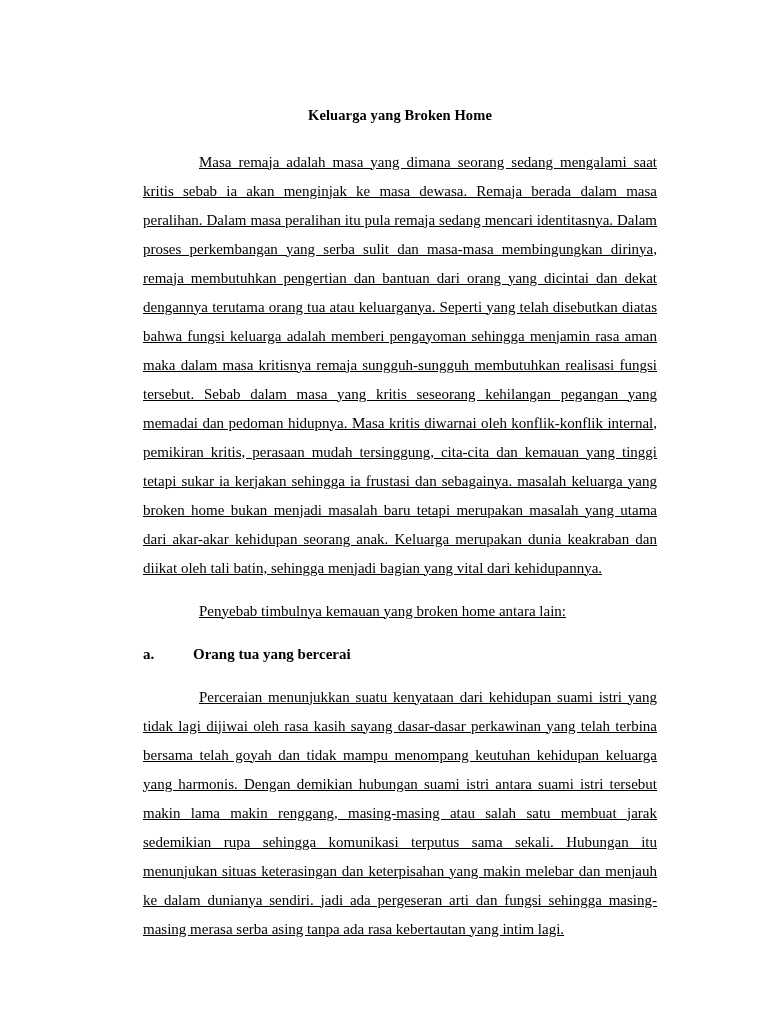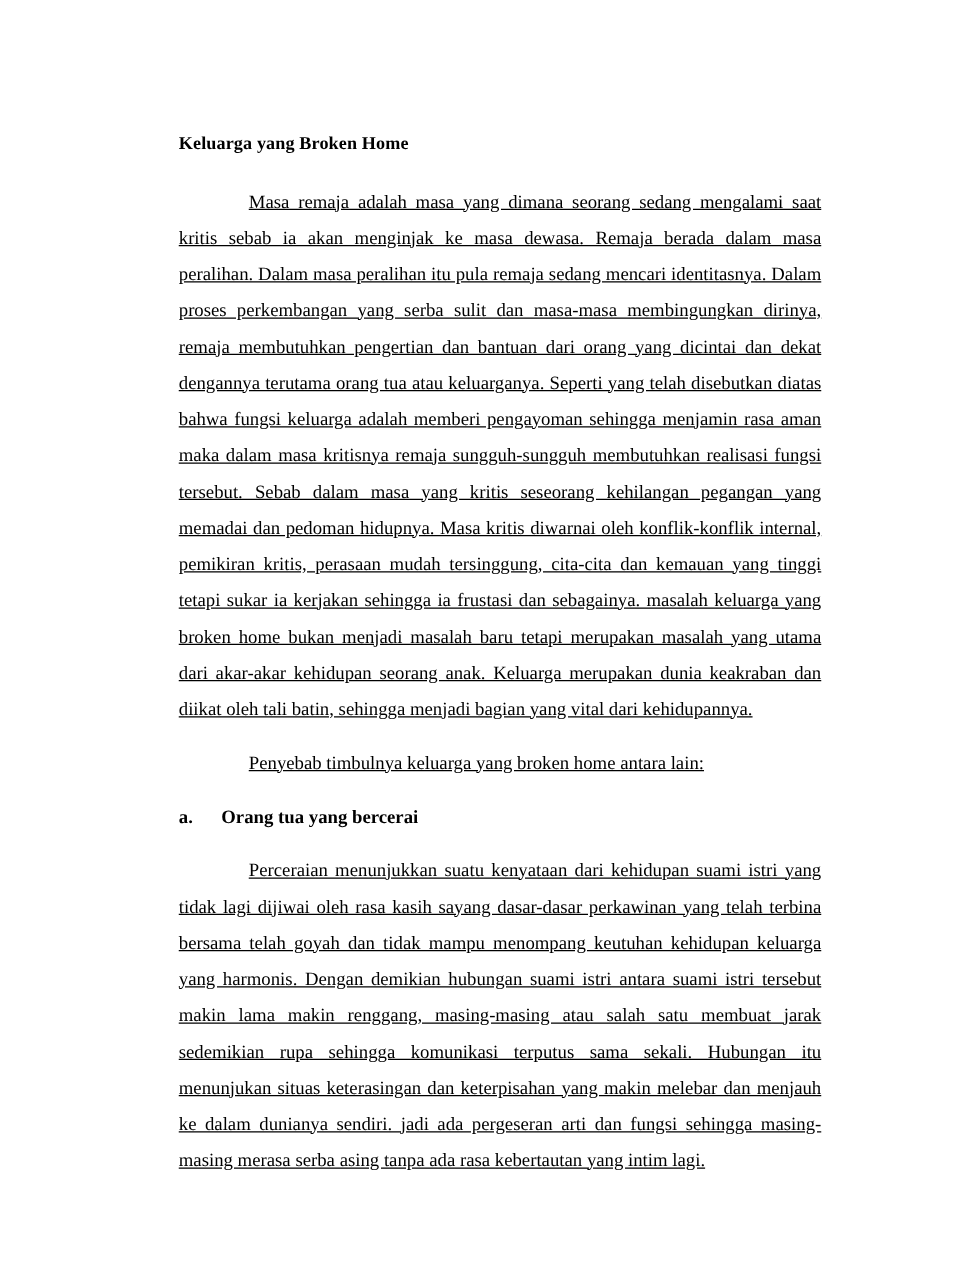--- a/index.html
+++ b/index.html
@@ -26,20 +26,21 @@
     left: 143px;
     top: 106px;
     width: 514px;
   }
   .doc-title {
     font-weight: bold;
     font-size: 14.5px;
     line-height: 1.35;
     margin: 0 0 22px 0;
     letter-spacing: 0.1px;
+    text-align: center;
   }
   p.body-par {
     margin: 0 0 0 0;
     font-size: 15px;
     line-height: 29px;
     text-align: justify;
     text-justify: inter-word;
     text-indent: 56px;
     hyphens: none;
     text-decoration: underline;
@@ -53,35 +54,36 @@
     font-weight: bold;
     margin: 0;
     display: flex;
   }
   .list-marker {
     width: 34px;
     flex: 0 0 34px;
   }
   .list-text {
     flex: 1 1 auto;
+    margin-left: 16px;
   }
 </style>
 </head>
 <body>
 
 <div class="page">
   <div class="content">
 
     <h1 class="doc-title">Keluarga yang Broken Home</h1>
 
     <p class="body-par">Masa remaja adalah masa yang dimana seorang sedang mengalami saat kritis sebab ia akan menginjak ke masa dewasa. Remaja berada dalam masa peralihan. Dalam masa peralihan itu pula remaja sedang mencari identitasnya. Dalam proses perkembangan yang serba sulit dan masa-masa membingungkan dirinya, remaja membutuhkan pengertian dan bantuan dari orang yang dicintai dan dekat dengannya terutama orang tua atau keluarganya. Seperti yang telah disebutkan diatas bahwa fungsi keluarga adalah memberi pengayoman sehingga menjamin rasa aman maka dalam masa kritisnya remaja sungguh-sungguh membutuhkan realisasi fungsi tersebut. Sebab dalam masa yang kritis seseorang kehilangan pegangan yang memadai dan pedoman hidupnya. Masa kritis diwarnai oleh konflik-konflik internal, pemikiran kritis, perasaan mudah tersinggung, cita-cita dan kemauan yang tinggi tetapi sukar ia kerjakan sehingga ia frustasi dan sebagainya. masalah keluarga yang broken home bukan menjadi masalah baru tetapi merupakan masalah yang utama dari akar-akar kehidupan seorang anak. Keluarga merupakan dunia keakraban dan diikat oleh tali batin, sehingga menjadi bagian yang vital dari kehidupannya.</p>
 
     <div class="gap-small"></div>
 
-    <p class="body-par">Penyebab timbulnya keluarga yang broken home antara lain:</p>
+    <p class="body-par">Penyebab timbulnya kemauan yang broken home antara lain:</p>
 
     <div class="gap-small"></div>
 
     <div class="list-item">
       <span class="list-marker">a.</span>
       <span class="list-text">Orang tua yang bercerai</span>
     </div>
 
     <div class="gap-small"></div>
 

